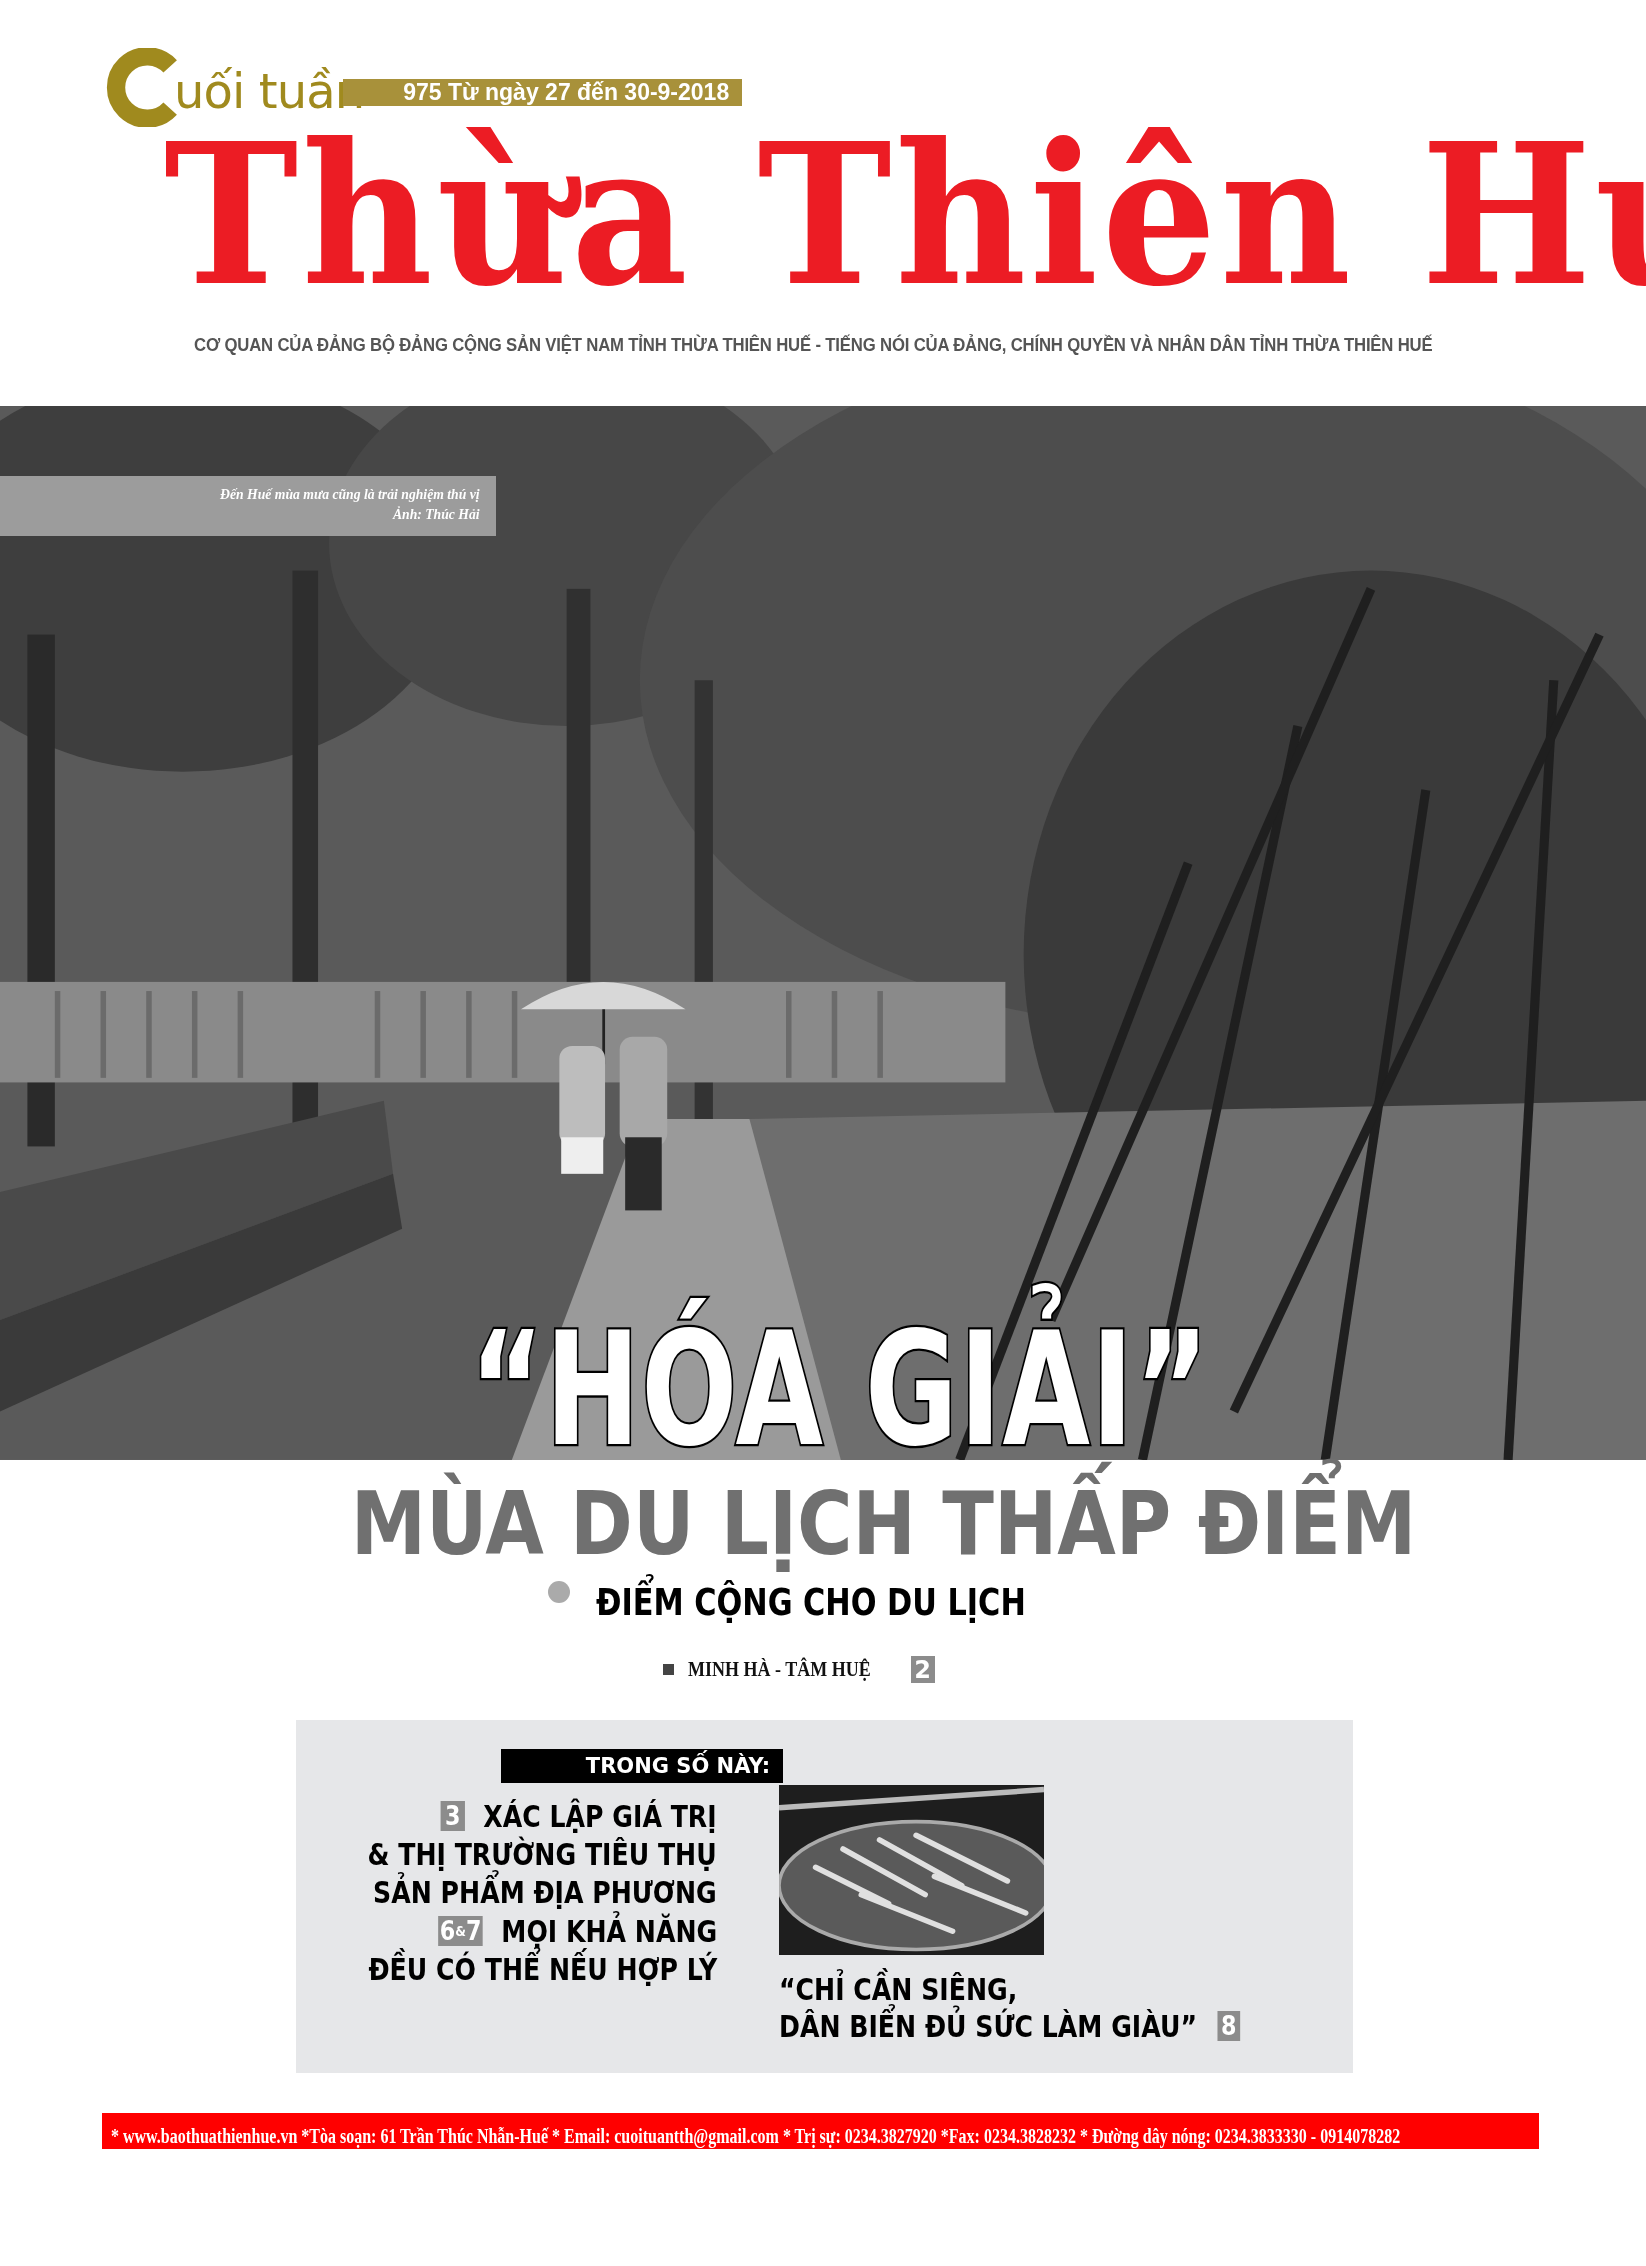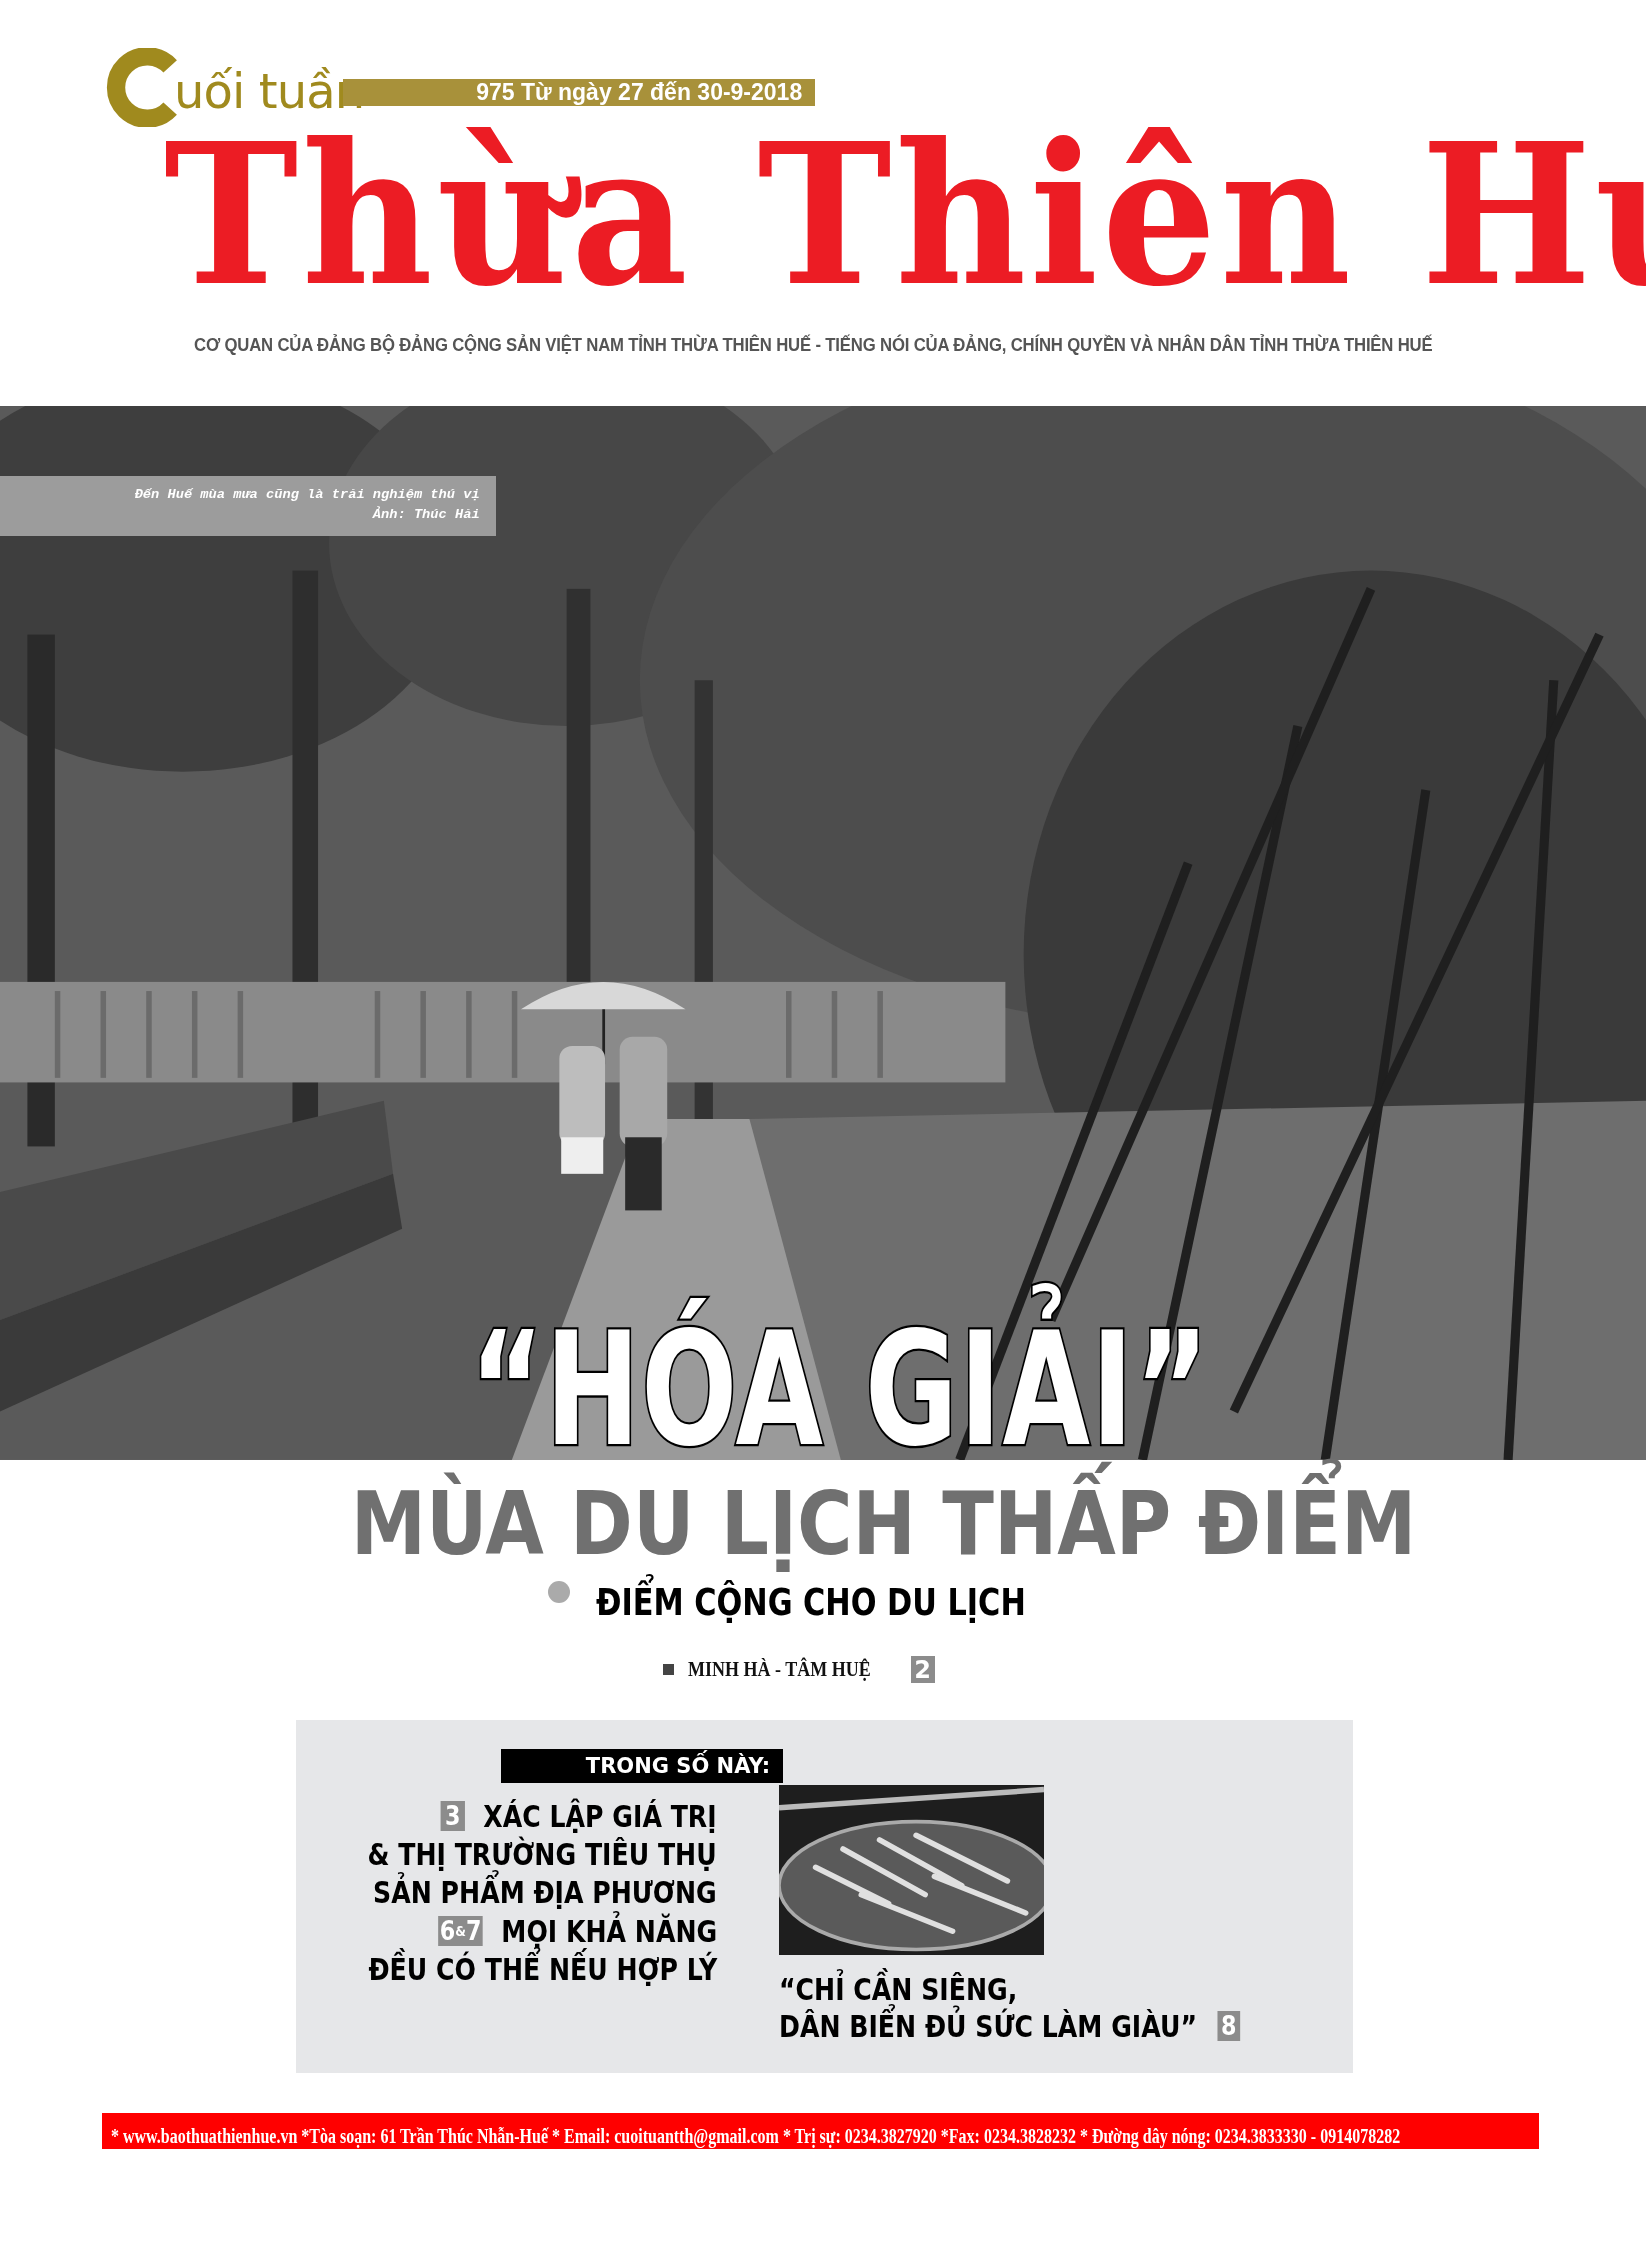--- a/index.html
+++ b/index.html
@@ -4,37 +4,37 @@
   <style>
     html, body { margin: 0; padding: 0; background: #ffffff; }
     body { width: 1647px; height: 2267px; position: relative; overflow: hidden;
            font-family: "Liberation Sans", sans-serif; }
     .abs { position: absolute; }
 
     
     .logo-c { left: 106px; top: 48px; width: 77px; height: 79px; }
     .logo-word { left: 174px; top: 64px; font-size: 48px; line-height: 55px; color: #a08a1e;
                  font-family: "DejaVu Sans", sans-serif; letter-spacing: -0.9px; }
-    .issue-band { left: 343px; top: 79px; width: 472px; height: 26.5px; background: #a8913a;
+    .issue-band { left: 343px; top: 79px; width: 399px; height: 26.5px; background: #a8913a;
                   color: #fff; font-weight: bold; font-size: 23px; line-height: 26.5px;
                   text-align: right; padding-right: 12.8px; box-sizing: border-box; }
     .title { left: 164px; top: 101px; width: 1371px; font-family: "DejaVu Serif", serif;
              font-weight: bold; color: #ec1c24; font-size: 194px; line-height: 228px;
              letter-spacing: 3.7px; white-space: nowrap;
              transform: scaleX(0.93); transform-origin: left top; }
     .subtitle { left: 194px; top: 334px; width: 1334px; font-size: 19px; font-weight: bold;
                 color: #555555; white-space: nowrap; letter-spacing: -0.2px;
                 transform: scaleX(0.88); transform-origin: left top; }
 
     
     .photo { left: 0; top: 406px; width: 1647px; height: 1054px; overflow: hidden;
              background: linear-gradient(180deg,#4a4a4a 0%,#5e5e5e 35%,#6b6b6b 55%,#5a5a5a 75%,#707070 100%); }
     .photo svg { position: absolute; left: 0; top: 0; }
     .caption-box { left: 0; top: 476px; width: 496px; height: 60px; background: #9c9c9c; }
-    .caption-line { right: 16.4px; color: #ffffff; font-family: Liberation Mono, monospace;
+    .caption-line { right: 16.4px; color: #ffffff; font-family: Liberation Serif, serif;
                     font-style: italic; font-weight: bold; font-size: 13.7px; white-space: nowrap; }
 
     .kicker { left: 347px; top: 1312px; width: 877px; text-align: center;
               font-family: "DejaVu Sans", sans-serif; font-weight: bold; font-size: 157px; line-height: 155px;
               color: #ffffff; -webkit-text-stroke: 4.6px #000; paint-order: stroke fill; white-space: nowrap;
               transform: scaleX(0.72); transform-origin: center top; letter-spacing: 1.8px; }
 
     
     .headline { left: 274px; top: 1473px; width: 1096px; text-align: center;
                 font-family: "DejaVu Sans", sans-serif; font-weight: bold; font-size: 88px; line-height: 101px;

